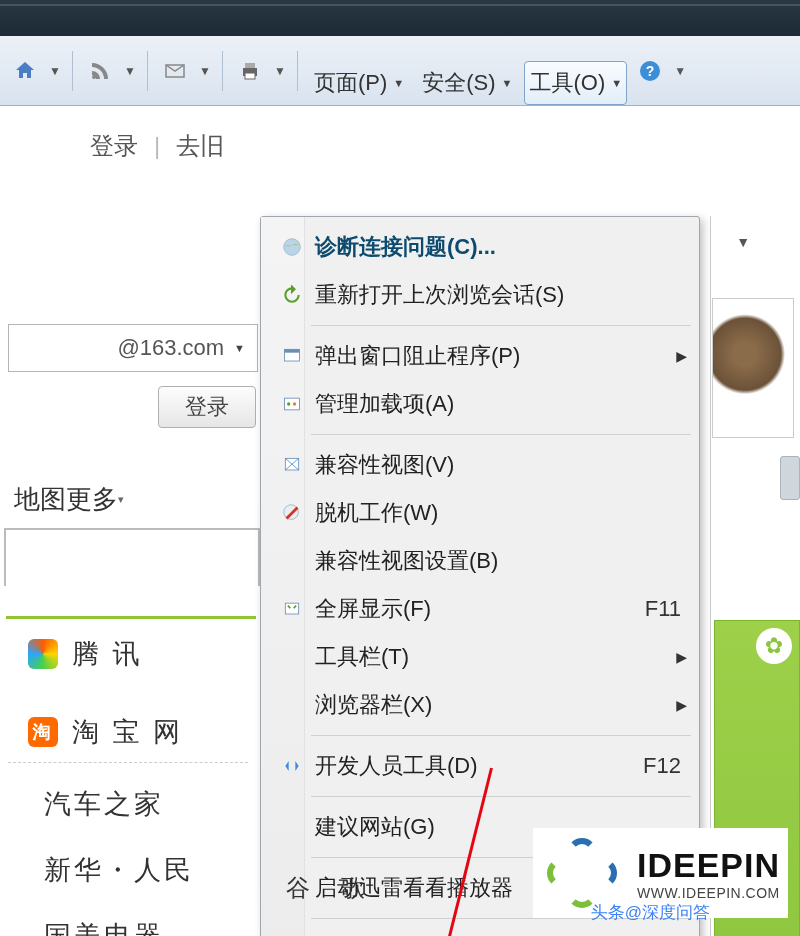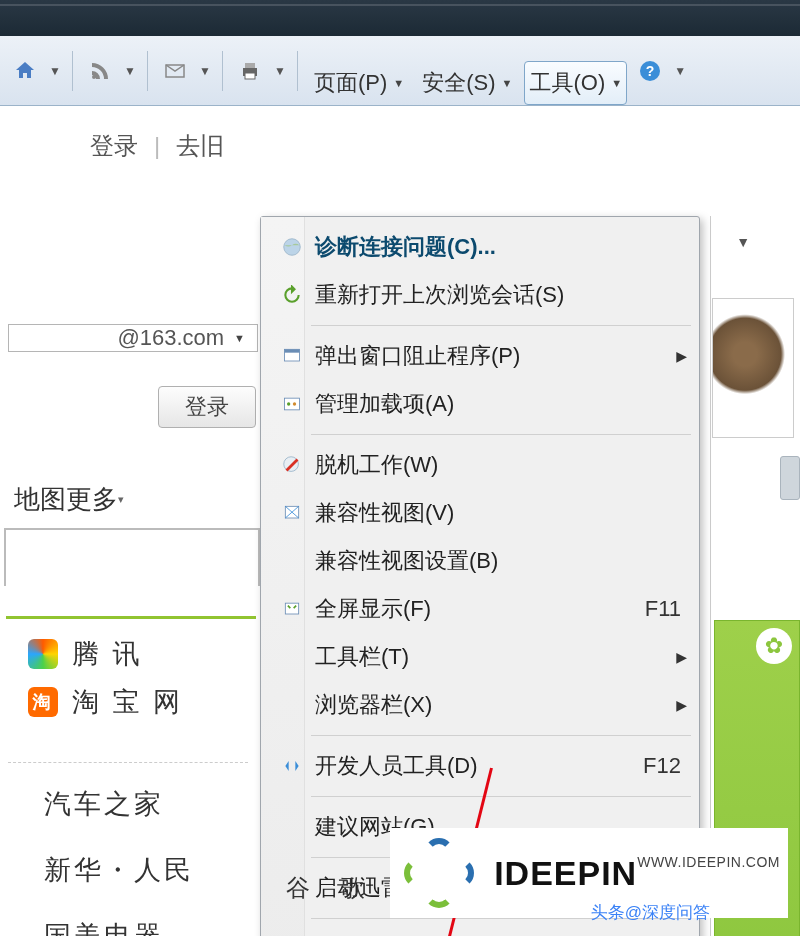--- a/index.html
+++ b/index.html
@@ -14,29 +14,29 @@
   .drop { width:14px; display:flex; align-items:center; justify-content:center; color:#555; font-size:12px; }
   .tb-sep { width:1px; background:#b0c0d0; height:40px; margin:0 4px; }
   .tb-text { font-size:22px; color:#333; padding: 4px 6px; display:flex; align-items:center; gap:6px; white-space:nowrap;margin-top:24px; }
   .tb-text.active { border:1px solid #7fa6c9; background: linear-gradient(#f9fcff,#e3eef8); border-radius:4px; padding:6px 4px; }
   .tb-tri { font-size:11px; color:#444; }
 
   .content { position: relative; background: #fff; height: 830px; }
   .top-links { position:absolute; top:24px; left: 90px; font-size:24px; color:#555; display:flex; align-items:center; gap:16px; }
   .top-sep { color:#bbb; }
 
-  .email-box { position:absolute; top: 218px; left:8px; width:250px; height:28px; border:1px solid #b5b5b5; background:#fff; display:flex; align-items:center; justify-content:flex-end; padding-right:12px; font-size:22px; color:#555; gap:10px; }
+  .email-box { position:absolute; top: 218px; left:8px; width:250px; height:48px; border:1px solid #b5b5b5; background:#fff; display:flex; align-items:center; justify-content:flex-end; padding-right:12px; font-size:22px; color:#555; gap:10px; }
   .login-btn { position:absolute; top:280px; left: 158px; width:98px; height:42px; border:1px solid #b0b0b0; background: linear-gradient(#fdfdfd,#e6e6e6); border-radius:4px; font-size:22px; color:#444; display:flex; align-items:center; justify-content:center; }
 
   .nav-text { position:absolute; top:376px; left:14px; font-size:26px; color:#333; display:flex; align-items:center; }
   .search-box { position:absolute; top:422px; left:4px; width:256px; height:58px; border:2px solid #bbb; border-bottom:none; background:#fff; }
 
   .green-line { position:absolute; top:510px; left:6px; width: 250px; height:3px; background:#91c431; }
 
-  .link-list { position:absolute; top: 530px; left: 28px; display:flex; flex-direction:column; gap:12px; }
+  .link-list { position:absolute; top: 530px; left: 28px; display:flex; flex-direction:column; gap:42px; }
   .link-item { display:flex; align-items:center; gap:14px; font-size:27px; color:#333; white-space:nowrap; letter-spacing: 3px; }
   .link-icon { width:30px; height:30px; border-radius:6px; display:flex; align-items:center; justify-content:center; font-size:18px; color:#fff; font-weight:bold; }
   .dotted { border-top:1px dashed #ccc; width:240px; position:absolute; top: 656px; left:8px; }
 
   .menu { position:absolute; top:110px; left:260px; width:440px; background:#f0f0f0; border:1px solid #a0a6ad; box-shadow: 3px 3px 8px rgba(0,0,0,0.25); border-radius:3px; padding: 6px 2px; }
   .menu-row { display:flex; align-items:center; height:48px; padding: 0 10px; font-size:22px; color:#222; position:relative; }
   .menu-row.disabled { color:#0c4a6e;font-weight:bold; }
   .menu-row .mi-icon { width:38px; display:flex; align-items:center; justify-content:center; }
   .menu-row .mi-label { flex:1; padding-left: 4px; }
   .menu-row .mi-short { width:60px; text-align:right; color:#333; padding-right:6px; }
@@ -50,21 +50,21 @@
   .green-panel { position:absolute; top:514px; right:0; width:86px; height:380px; background: linear-gradient(#9ed04a,#8cc63e); border:1px solid #7ab52e; }
   .gear-badge { position:absolute; top:522px; right:8px; width:36px; height:36px; background:#fff; border-radius:50%; display:flex; align-items:center; justify-content:center; color:#8cc63e; font-size:22px; }
   .vscroll { position:absolute; top:350px; right:0; width:20px; height:44px; background:#cfd6dc; border:1px solid #aab4bd; border-radius:3px; }
   .dropdown-caret { position:absolute; top:128px; right:50px; color:#555; font-size:14px; }
 
   .red-line { position:absolute; top:662px; left:490px; width:3px; height:190px; background:#e30613; transform: rotate(14deg); transform-origin: top; }
 
   .watermark { position:absolute; bottom:18px; right:12px; display:flex; align-items:center; gap:14px; background:#fff; padding:4px 8px; }
   .wm-logo { width:82px; height:82px; position:relative; }
   .wm-logo .arc { position:absolute; width:30px; height:30px; border:6px solid transparent; border-radius:50%; }
-  .wm-text { display:flex; flex-direction:row; }
+  .wm-text { display:flex; flex-direction:column; }
   .wm-brand { font-size:34px; font-weight:900; letter-spacing:1px; color:#111; }
   .wm-sub { font-size:14px; color:#444; letter-spacing:0.5px; }
   .wm-attr { position:absolute; bottom:12px; right:90px; font-size:17px; color:#3b82f6; }
 
   .gu-ge { position:absolute; bottom:32px; left:286px; font-size:24px; color:#333; letter-spacing:12px; }
 </style>
 </head>
 <body>
 
 <div class="titlebar">
@@ -209,35 +209,35 @@
               <rect x="3" y="5" width="18" height="14" fill="#fff" stroke="#6a8db5"></rect>
               <circle cx="8" cy="12" r="2" fill="#5aa02c"></circle>
               <circle cx="15" cy="12" r="2" fill="#d08a2e"></circle>
             </svg>
           </span>
         <span class="mi-label">管理加载项(A)</span>
       </div>
       <div class="menu-sep"></div>
       <div class="menu-row">
         <span class="mi-icon">
+            <svg width="20" height="20" viewBox="0 0 24 24">
+              <rect x="4" y="4" width="16" height="14" fill="#fff" stroke="#6a8db5"></rect>
+              <path d="M4 4l16 14M20 4L4 18" stroke="#3b8ed8" stroke-width="1"></path>
+            </svg>
+          </span>
+        <span class="mi-label">兼容性视图(V)</span>
+      </div>
+      <div class="menu-row">
+        <span class="mi-icon">
             <svg width="22" height="22" viewBox="0 0 24 24">
               <circle cx="11" cy="11" r="8" fill="#e9eef3" stroke="#9fb8cc"></circle>
               <path d="M6 18L18 6" stroke="#d93025" stroke-width="3"></path>
             </svg>
           </span>
         <span class="mi-label">脱机工作(W)</span>
-      </div>
-      <div class="menu-row">
-        <span class="mi-icon">
-            <svg width="20" height="20" viewBox="0 0 24 24">
-              <rect x="4" y="4" width="16" height="14" fill="#fff" stroke="#6a8db5"></rect>
-              <path d="M4 4l16 14M20 4L4 18" stroke="#3b8ed8" stroke-width="1"></path>
-            </svg>
-          </span>
-        <span class="mi-label">兼容性视图(V)</span>
       </div>
       <div class="menu-row">
         <span class="mi-icon"></span>
         <span class="mi-label">兼容性视图设置(B)</span>
       </div>
       <div class="menu-row">
         <span class="mi-icon">
             <svg width="20" height="20" viewBox="0 0 24 24">
               <rect x="4" y="5" width="16" height="13" fill="#fff" stroke="#6a8db5"></rect>
               <path d="M7 8l3 3M17 8l-3 3" stroke="#5aa02c" stroke-width="2"></path>

